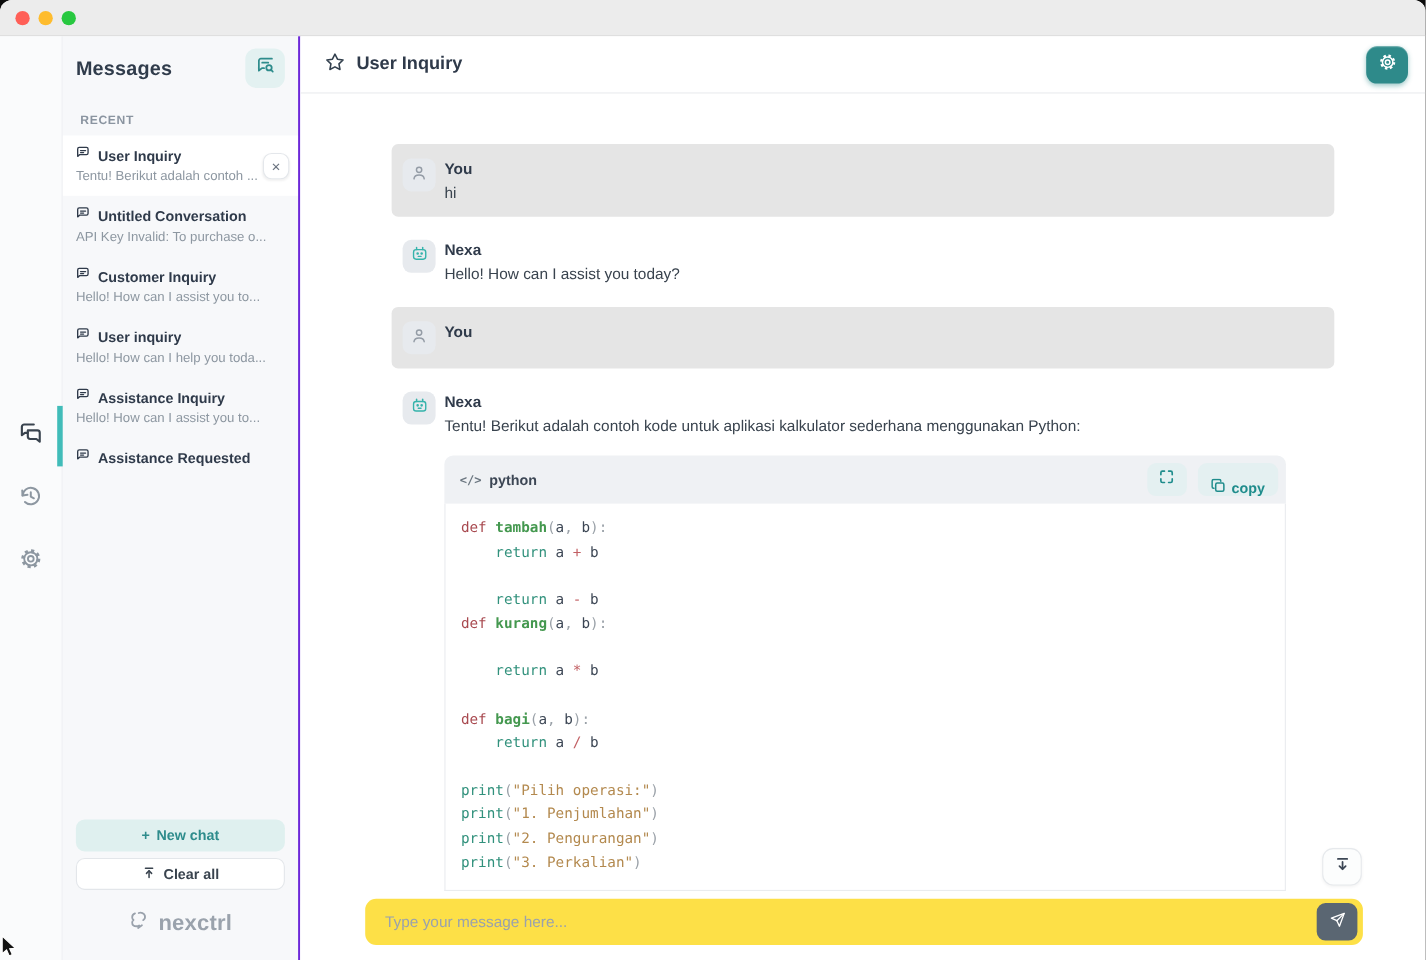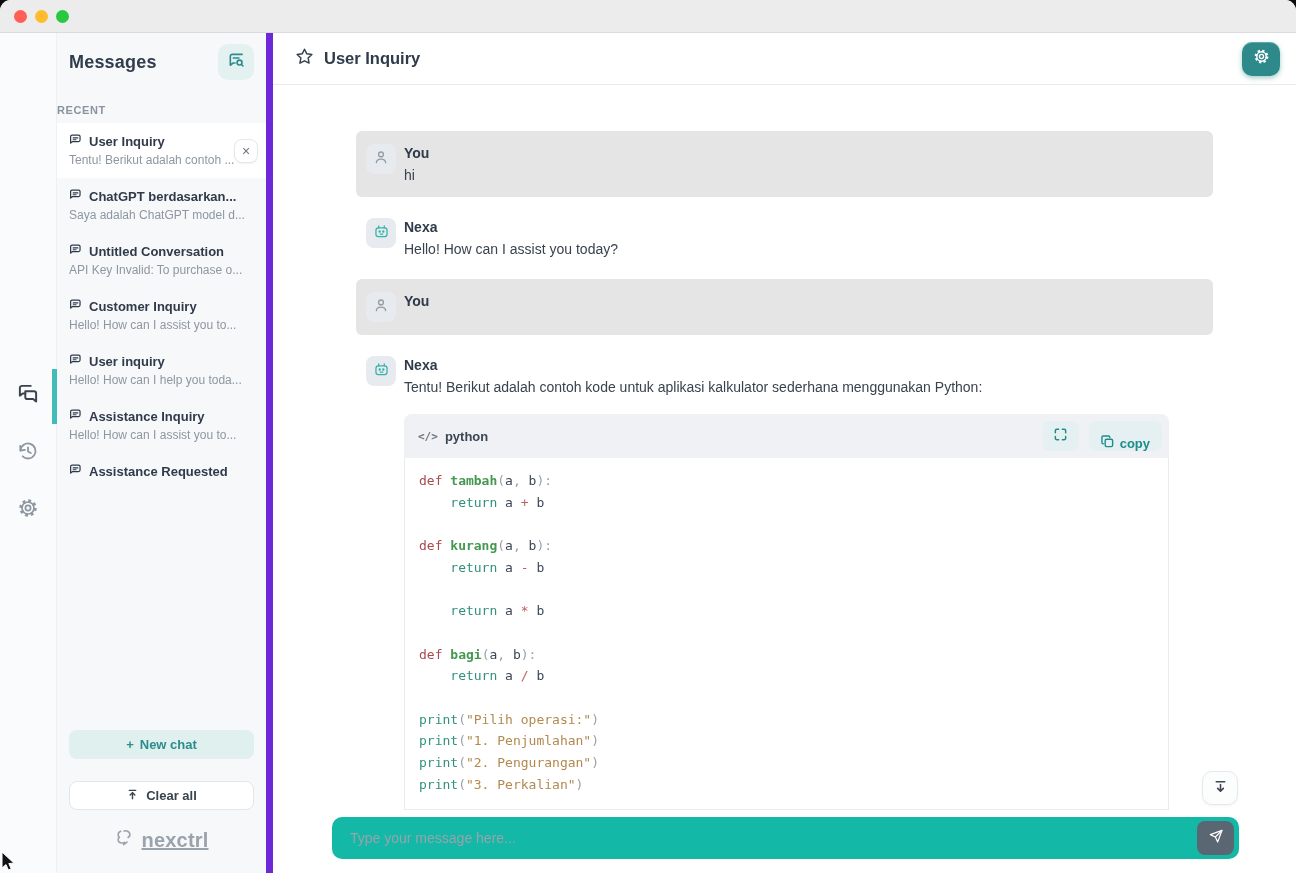--- a/index.html
+++ b/index.html
@@ -16,49 +16,49 @@
 
   .app { position:absolute; top:33px; left:0; right:0; bottom:0; display:flex; }
 
   
   .rail { width:57px; background:#FAFBFC; border-right:1px solid #EEF0F3; position:relative;
     display:flex; flex-direction:column; align-items:center; justify-content:center; gap:29px; box-sizing:border-box; flex:none; }
   .rail-item { width:28px; height:28px; display:flex; align-items:center; justify-content:center; }
   .rail-indicator { position:absolute; right:-1px; top:336px; width:5px; height:55px; background:#41BCB9; }
 
   
-  .sidebar { width:216px; background:#F7F8FA; border-right:7px solid #6d28d9;
+  .sidebar { width:216px; background:#F7F8FA; border-right:2px solid #6d28d9;
     display:flex; flex-direction:column; box-sizing:border-box; flex:none; }
   .sb-header { display:flex; align-items:center; justify-content:space-between; padding:11px 12px 0 12px; }
   .sb-title { font-size:18px; font-weight:700; color:#303C4B; letter-spacing:.2px; }
   .sb-search-btn { width:36px; height:36px; border-radius:10px; background:#E3F1F1;
     display:flex; align-items:center; justify-content:center; cursor:pointer; }
-  .sb-section { margin:24px 0 0; font-size:11px; font-weight:700; color:#8A94A0; letter-spacing:.6px; }
+  .sb-section { margin:24px 16px 0; font-size:11px; font-weight:700; color:#8A94A0; letter-spacing:.6px; }
 
   .chat-list { margin-top:7px; height:360px; overflow:hidden; }
   .chat-item { position:relative; padding:9px 12px 10px; cursor:pointer; box-sizing:border-box; }
   .chat-item.selected { background:#FFFFFF; }
   .ci-title-row { display:flex; align-items:center; gap:7px; }
   .ci-title { font-size:13px; font-weight:700; color:#2F3A4A; line-height:17px;
     white-space:nowrap; overflow:hidden; text-overflow:ellipsis; max-width:150px; }
   .ci-preview { margin-top:3px; font-size:12px; color:#8D97A1; line-height:15px;
     white-space:nowrap; overflow:hidden; text-overflow:ellipsis; }
   .ci-close { position:absolute; right:8px; top:50%; transform:translateY(-50%);
     width:24px; height:24px; background:#fff; border:1px solid #E4E7EB; border-radius:8px;
     display:flex; align-items:center; justify-content:center; color:#6B7480; font-size:14px;
     box-shadow:0 1px 2px rgba(0,0,0,.06); cursor:pointer; box-sizing:border-box; line-height:1; }
 
   .sb-bottom { margin-top:auto; padding:0 12px 20px; display:flex; flex-direction:column; }
   .btn-newchat { height:29px; border-radius:8px; background:#DFF0EF; color:#2E8C8C;
     font-size:13px; font-weight:700; display:flex; align-items:center; justify-content:center; gap:6px; cursor:pointer; }
-  .btn-clear { margin-top:22px; height:29px; border-radius:8px; background:#fff; border:1px solid #E3E6EA;
+  .btn-clear { margin-top:6px; height:29px; border-radius:8px; background:#fff; border:1px solid #E3E6EA;
     color:#39434E; font-size:13px; font-weight:700; display:flex; align-items:center; justify-content:center;
     gap:7px; cursor:pointer; box-sizing:border-box; }
   .sb-logo { margin-top:17px; display:flex; align-items:center; justify-content:center; gap:6px;
-    color:#9AA2AC; font-size:20px; font-weight:700; letter-spacing:.2px;text-decoration:underline; }
+    color:#9AA2AC; font-size:20px; font-weight:700; letter-spacing:.2px; }
 
   
   .main { flex:1; position:relative; background:#fff; overflow:hidden; }
   .chat-header { height:52px; border-bottom:1px solid #E9EBEE; display:flex; align-items:center;
     padding:0 16px 0 22px; box-sizing:border-box; }
   .ch-title { margin-left:10px; font-size:16.5px; font-weight:700; color:#2F3A4A; }
   .ch-settings { margin-left:auto; width:38px; height:34px; border-radius:10px; background:#2E8A8A;
     display:flex; align-items:center; justify-content:center; cursor:pointer;
     box-shadow:0 2px 5px rgba(46,138,138,.45), inset 0 1px 0 rgba(255,255,255,.25); }
 
@@ -87,21 +87,21 @@
     font-family:"DejaVu Sans Mono", monospace; font-size:13px; color:#3C4654; }
   .code-line { height:21.7px; line-height:21.7px; white-space:pre; }
   .tk-kw { color:#A8494F; } .tk-fn { color:#44984F;font-weight:bold; } .tk-bi { color:#31917C; }
   .tk-op { color:#C25F63; } .tk-st { color:#B3894E; } .tk-pu { color:#9AA1A8; }
   .tk-va, .tk-pl { color:#3C4654; }
 
   .thread-fade { position:absolute; left:0; right:0; bottom:0; height:62px; z-index:5; pointer-events:none;
     background:linear-gradient(to bottom, rgba(255,255,255,0), rgba(255,255,255,.85) 45%, #fff 80%); }
 
   
-  .composer { position:absolute; left:59px; right:57px; bottom:14px; height:42px; background:#14b8a6;
+  .composer { position:absolute; left:59px; right:57px; bottom:14px; height:42px; background:#fde047;
     border-radius:10px; display:flex; align-items:center; padding:0 5px 0 16px; box-sizing:border-box; z-index:10; }
   .composer input { flex:1; border:none; background:transparent; outline:none; font-size:14px;
     color:#39434E; font-family:inherit; }
   .composer input::placeholder { color:#9AA2AC; }
   .btn-send { width:37px; height:34px; border-radius:8px; background:#5A6672; flex:none;
     display:flex; align-items:center; justify-content:center; cursor:pointer; }
 
   .btn-scroll { position:absolute; right:58px; bottom:68px; width:36px; height:34px; background:#FCFDFD;
     border:1px solid #E6E9EC; border-radius:10px; display:flex; align-items:center; justify-content:center;
     box-shadow:0 1px 3px rgba(0,0,0,.05); cursor:pointer; box-sizing:border-box; z-index:12; }
@@ -180,33 +180,20 @@
               </svg>
             </span>
             <span class="ci-title">User Inquiry</span>
           </div>
           <div class="ci-preview">Tentu! Berikut adalah contoh ...</div>
           <div class="ci-close">
             <span>×</span>
           </div>
         </div>
 
-        <div class="chat-item">
-          <div class="ci-title-row">
-            <span>
-              <svg width="13" height="13" viewBox="0 0 16 16" fill="none" stroke="#2F3A4A" stroke-width="1.5" stroke-linecap="round" stroke-linejoin="round">
-                <path d="M13 2.5H5a1.8 1.8 0 0 0-1.8 1.8v8.2l2.4-2h7.4a1.8 1.8 0 0 0 1.8-1.8V4.3A1.8 1.8 0 0 0 13 2.5z" transform="translate(-1.2,0)"></path>
-                <line x1="5.2" y1="6" x2="10.8" y2="6"></line>
-                  <line x1="5.2" y1="8.3" x2="8.6" y2="8.3"></line>
-              </svg>
-            </span>
-            <span class="ci-title">ChatGPT berdasarkan...</span>
-          </div>
-          <div class="ci-preview">Saya adalah ChatGPT model d...</div>
-        </div>
 
         <div class="chat-item">
           <div class="ci-title-row">
             <span>
               <svg width="13" height="13" viewBox="0 0 16 16" fill="none" stroke="#2F3A4A" stroke-width="1.5" stroke-linecap="round" stroke-linejoin="round">
                 <path d="M13 2.5H5a1.8 1.8 0 0 0-1.8 1.8v8.2l2.4-2h7.4a1.8 1.8 0 0 0 1.8-1.8V4.3A1.8 1.8 0 0 0 13 2.5z" transform="translate(-1.2,0)"></path>
                 <line x1="5.2" y1="6" x2="10.8" y2="6"></line>
                   <line x1="5.2" y1="8.3" x2="8.6" y2="8.3"></line>
               </svg>
             </span>
@@ -413,22 +400,22 @@
                         </svg>
                       </span>
                       <span>copy</span>
                     </div>
                   </div>
                 </div>
                 <div class="code-body">
                     <div class="code-line"><span class="tk-kw">def</span><span class="tk-pl"> </span><span class="tk-fn">tambah</span><span class="tk-pu">(</span><span class="tk-va">a</span><span class="tk-pu">, </span><span class="tk-va">b</span><span class="tk-pu">):</span></div>
                     <div class="code-line"><span class="tk-pl">    </span><span class="tk-bi">return</span><span class="tk-pl"> </span><span class="tk-va">a</span><span class="tk-pl"> </span><span class="tk-op">+</span><span class="tk-pl"> </span><span class="tk-va">b</span></div>
                     <div class="code-line">&nbsp;</div>
+                    <div class="code-line"><span class="tk-pl">    </span><span class="tk-bi">return</span><span class="tk-pl"> </span><span class="tk-va">a</span><span class="tk-pl"> </span><span class="tk-op">-</span><span class="tk-pl"> </span><span class="tk-va">b</span></div>
                     <div class="code-line"><span class="tk-kw">def</span><span class="tk-pl"> </span><span class="tk-fn">kurang</span><span class="tk-pu">(</span><span class="tk-va">a</span><span class="tk-pu">, </span><span class="tk-va">b</span><span class="tk-pu">):</span></div>
-                    <div class="code-line"><span class="tk-pl">    </span><span class="tk-bi">return</span><span class="tk-pl"> </span><span class="tk-va">a</span><span class="tk-pl"> </span><span class="tk-op">-</span><span class="tk-pl"> </span><span class="tk-va">b</span></div>
                     <div class="code-line">&nbsp;</div>
                     <div class="code-line"><span class="tk-pl">    </span><span class="tk-bi">return</span><span class="tk-pl"> </span><span class="tk-va">a</span><span class="tk-pl"> </span><span class="tk-op">*</span><span class="tk-pl"> </span><span class="tk-va">b</span></div>
                     <div class="code-line">&nbsp;</div>
                     <div class="code-line"><span class="tk-kw">def</span><span class="tk-pl"> </span><span class="tk-fn">bagi</span><span class="tk-pu">(</span><span class="tk-va">a</span><span class="tk-pu">, </span><span class="tk-va">b</span><span class="tk-pu">):</span></div>
                     <div class="code-line"><span class="tk-pl">    </span><span class="tk-bi">return</span><span class="tk-pl"> </span><span class="tk-va">a</span><span class="tk-pl"> </span><span class="tk-op">/</span><span class="tk-pl"> </span><span class="tk-va">b</span></div>
                     <div class="code-line">&nbsp;</div>
                     <div class="code-line"><span class="tk-bi">print</span><span class="tk-pu">(</span><span class="tk-st">"Pilih operasi:"</span><span class="tk-pu">)</span></div>
                     <div class="code-line"><span class="tk-bi">print</span><span class="tk-pu">(</span><span class="tk-st">"1. Penjumlahan"</span><span class="tk-pu">)</span></div>
                     <div class="code-line"><span class="tk-bi">print</span><span class="tk-pu">(</span><span class="tk-st">"2. Pengurangan"</span><span class="tk-pu">)</span></div>
                     <div class="code-line"><span class="tk-bi">print</span><span class="tk-pu">(</span><span class="tk-st">"3. Perkalian"</span><span class="tk-pu">)</span></div>

